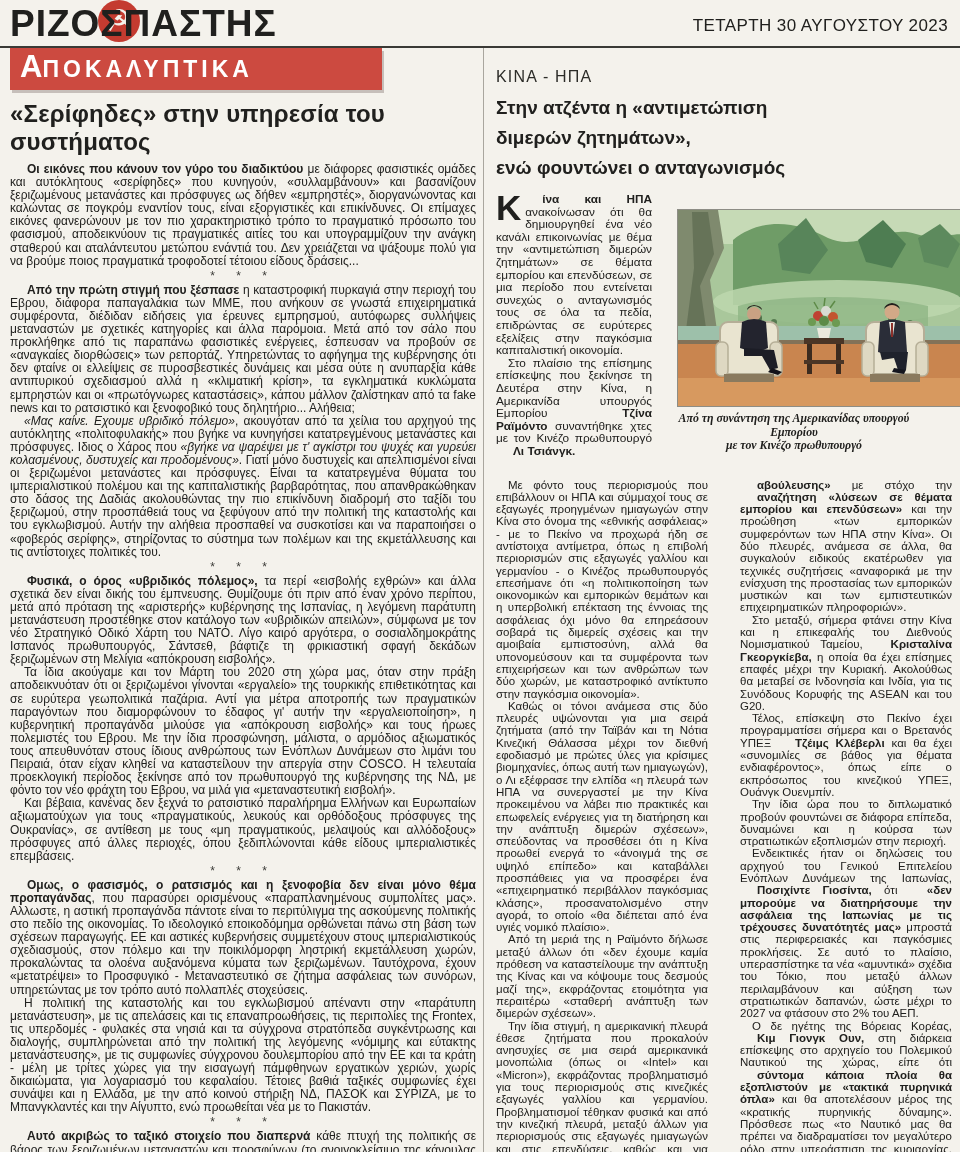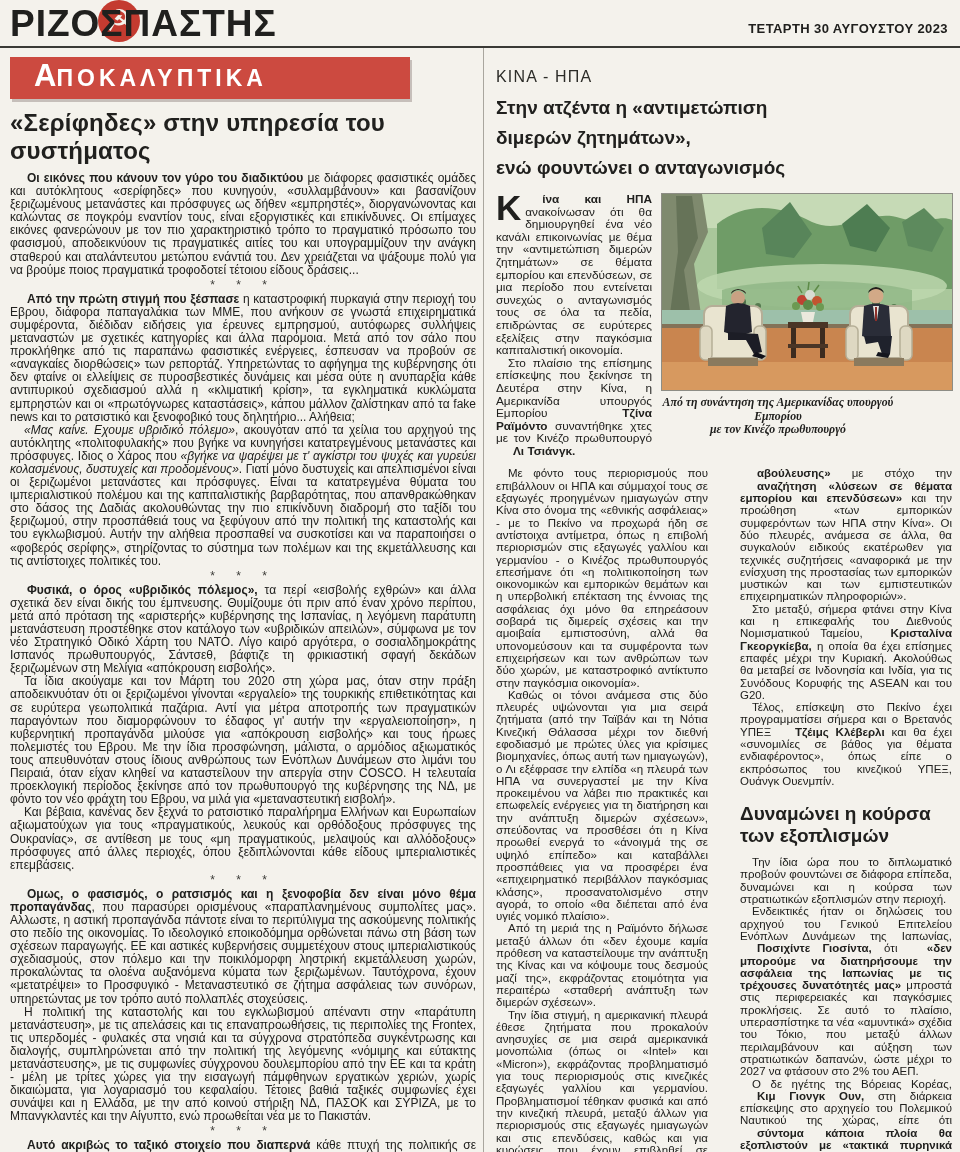--- a/index.html
+++ b/index.html
@@ -9,44 +9,44 @@
     font-family:"Liberation Sans", sans-serif;
   }
   
   .header{display:flex;justify-content:space-between;align-items:flex-end;
     padding:4px 12px 2px 10px;border-bottom:2px solid #3a3a36;}
   .masthead{position:relative;font-size:37px;font-weight:bold;letter-spacing:1px;line-height:40px;}
   .masthead .logo{position:absolute;left:88px;top:-4px;width:42px;height:42px;border-radius:50%;
     background:#c43b30;color:#f4f2ec;display:flex;align-items:center;justify-content:center;
     font-size:30px;z-index:0;font-weight:normal;}
   .masthead .mtext{position:relative;z-index:1;}
-  .date{font-size:13px;font-weight:bold;padding-bottom:8px;letter-spacing:.4px;}
+  .date{font-size:17px;font-weight:normal;padding-bottom:8px;letter-spacing:.4px;}
   
   .main{display:flex;align-items:stretch;}
   .col-left{width:470px;padding-left:10px;}
   .col-right{flex:1;margin-left:7px;border-left:1px solid #a9a69e;padding:0 8px 0 12px;}
   
-  .kicker-box{margin-top:9px;width:352px;background:#cc4a40;color:#fff;
-    padding:1px 24px 5px;box-shadow:2px 3px 0 rgba(60,40,35,.25);}
+  .kicker-box{width:352px;background:#cc4a40;color:#fff;
+    padding:1px 10px 5px;box-shadow:2px 3px 0 rgba(60,40,35,.25);}
   .kicker-box .init{font-size:31px;font-weight:bold;}
   .kicker-box .rest{font-size:23px;font-weight:bold;letter-spacing:4px;}
   .left-headline{font-size:24px;font-weight:bold;margin:10px 0 7px;letter-spacing:.2px;}
   .body-text{font-size:12px;line-height:13.1px;text-align:justify;}
   .body-text p{margin:0;text-indent:14px;}
   .body-text p.noindent{text-indent:0;}
   .stars{text-align:center;font-size:12px;letter-spacing:9px;line-height:16px;color:#3c3c38;}
   
   .r-kicker{font-size:16px;letter-spacing:1.2px;margin:20px 0 7px;color:#2c2c28;}
   .r-headline{font-size:19px;line-height:30px;font-weight:bold;white-space:pre-line;margin:0 0 10px;}
   .r-row1{display:flex;gap:9px;}
   .intro-col{width:156px;font-size:11.8px;line-height:12.6px;text-align:justify;}
   .intro-col p{margin:0;text-indent:12px;}
   .intro-col p.noindent{text-indent:0;}
   .dropcap{float:left;font-size:35px;line-height:29px;font-weight:bold;padding-right:4px;}
-  figure.photo{margin:0;width:234px;}
+  figure.photo{margin:16px;width:234px;}
   figure.photo svg{display:block;border:1px solid #8d8d85;}
   figcaption{font-family:"Liberation Serif", serif;font-size:11.8px;font-weight:bold;font-style:italic;
     text-align:center;white-space:pre-line;line-height:13.5px;margin-top:5px;}
   .r-row2{display:flex;gap:32px;margin-top:10px;}
   .r-col{width:212px;font-size:11.5px;line-height:12.3px;text-align:justify;}
   .r-col p{margin:0;text-indent:12px;}
   .r-col p.noindent{text-indent:0;}
   .sub-heading{font-size:19px;font-weight:bold;line-height:22px;white-space:pre-line;margin:16px 0 9px;}
   b{font-weight:bold;margin-left:17px;} i{}
 </style>
@@ -173,22 +173,20 @@
               <p><span>Την ίδια στιγμή, η αμερικανική πλευρά έθεσε ζητήματα που προκαλούν ανησυχίες σε μια σειρά αμερικανικά μονοπώλια (όπως οι «Intel» και «Micron»), εκφράζοντας προβληματισμό για τους περιορισμούς στις κινεζικές εξαγωγές γαλλίου και γερμανίου. Προβληματισμοί τέθηκαν φυσικά και από την κινεζική πλευρά, μεταξύ άλλων για περιορισμούς στις εξαγωγές ημιαγωγών και στις επενδύσεις, καθώς και για κυρώσεις που έχουν επιβληθεί σε κινεζικές εταιρείες.</span></p>
             </div>
 
         </div>
         <div class="r-col">
           <div>
               <p class="noindent"><b>αβούλευσης»</b><span> με στόχο την </span><b>αναζήτηση «λύσεων σε θέματα εμπορίου και επενδύσεων»</b><span> και την προώθηση «των εμπορικών συμφερόντων των ΗΠΑ στην Κίνα». Οι δύο πλευρές, ανάμεσα σε άλλα, θα συγκαλούν ειδικούς εκατέρωθεν για τεχνικές συζητήσεις «αναφορικά με την ενίσχυση της προστασίας των εμπορικών μυστικών και των εμπιστευτικών επιχειρηματικών πληροφοριών».</span></p>
               <p><span>Στο μεταξύ, σήμερα φτάνει στην Κίνα και η επικεφαλής του Διεθνούς Νομισματικού Ταμείου, </span><b>Κρισταλίνα Γκεοργκίεβα,</b><span> η οποία θα έχει επίσημες επαφές μέχρι την Κυριακή. Ακολούθως θα μεταβεί σε Ινδονησία και Ινδία, για τις Συνόδους Κορυφής της ASEAN και του G20.</span></p>
               <p><span>Τέλος, επίσκεψη στο Πεκίνο έχει προγραμματίσει σήμερα και ο Βρετανός ΥΠΕΞ </span><b>Τζέιμς Κλέβερλι</b><span> και θα έχει «συνομιλίες σε βάθος για θέματα ενδιαφέροντος», όπως είπε ο εκπρόσωπος του κινεζικού ΥΠΕΞ, Ουάνγκ Ουενμπίν.</span></p>
             </div>
-          <div class="sub-heading">Δυναμώνει η κούρσα
-των εξοπλισμών</div>
           <div>
               <p><span>Την ίδια ώρα που το διπλωματικό προβούν φουντώνει σε διάφορα επίπεδα, δυναμώνει και η κούρσα των στρατιωτικών εξοπλισμών στην περιοχή.</span></p>
               <p><span>Ενδεικτικές ήταν οι δηλώσεις του αρχηγού του Γενικού Επιτελείου Ενόπλων Δυνάμεων της Ιαπωνίας, </span><b>Ποσιχίντε Γιοσίντα,</b><span> ότι </span><b>«δεν μπορούμε να διατηρήσουμε την ασφάλεια της Ιαπωνίας με τις τρέχουσες δυνατότητές μας»</b><span> μπροστά στις περιφερειακές και παγκόσμιες προκλήσεις. Σε αυτό το πλαίσιο, υπερασπίστηκε τα νέα «αμυντικά» σχέδια του Τόκιο, που μεταξύ άλλων περιλαμβάνουν και αύξηση των στρατιωτικών δαπανών, ώστε μέχρι το 2027 να φτάσουν στο 2% του ΑΕΠ.</span></p>
               <p><span>Ο δε ηγέτης της Βόρειας Κορέας, </span><b>Κιμ Γιονγκ Ουν,</b><span> στη διάρκεια επίσκεψης στο αρχηγείο του Πολεμικού Ναυτικού της χώρας, είπε ότι </span><b>σύντομα κάποια πλοία θα εξοπλιστούν με «τακτικά πυρηνικά όπλα»</b><span> και θα αποτελέσουν μέρος της «κρατικής πυρηνικής δύναμης». Πρόσθεσε πως «το Ναυτικό μας θα πρέπει να διαδραματίσει τον μεγαλύτερο ρόλο στην υπεράσπιση της κυριαρχίας, της ανάπτυξης της αξιοπρέπειας και των συμφερόντων» της χώρας και πως «είναι δυνατό να υπερασπιστούμε την ασφάλεια της χώρας μόνο με μια πλήρως προετοιμασμένη ναυτική δύναμη».</span></p>
             </div>
 
         </div>
       </div>
     </div>
 

